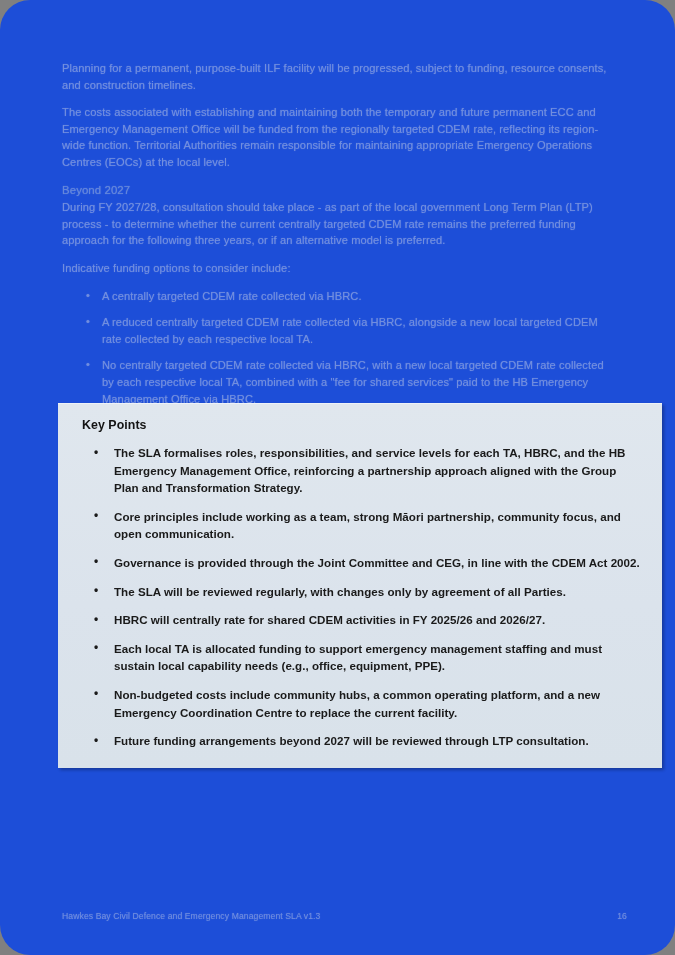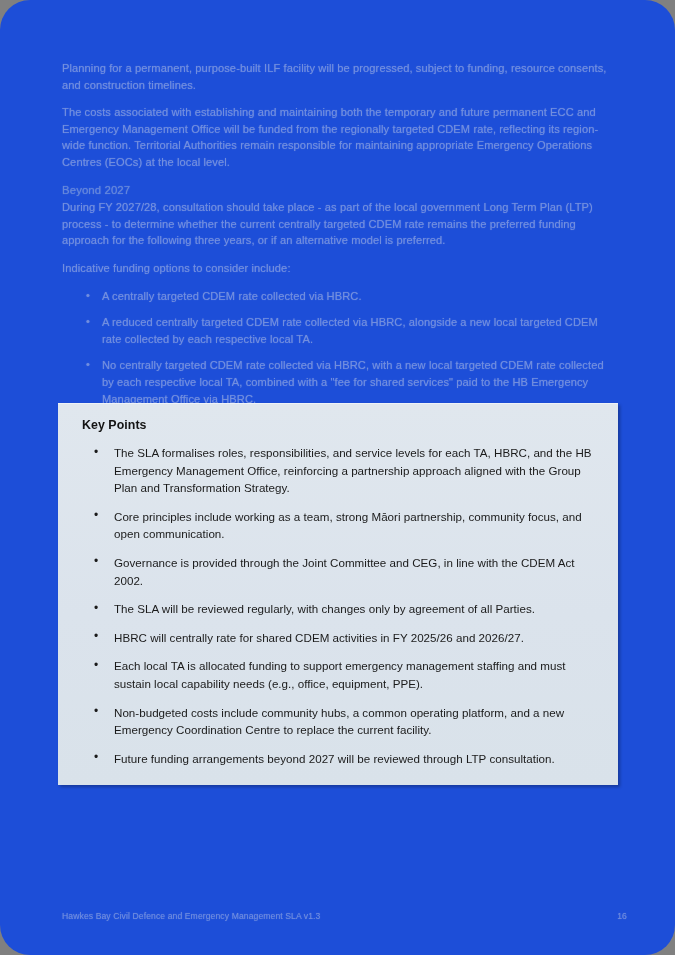--- a/index.html
+++ b/index.html
@@ -81,21 +81,21 @@
     font-size: 8.6px;
     letter-spacing: .1px;
     text-shadow: 0 0 1.2px rgba(255,255,255,.5);
   }
 
   
   #keypoints {
     position: absolute;
     left: 58px;
     top: 403px;
-    width: 560px;
+    width: 604px;
     box-sizing: border-box;
     padding: 14px 20px 18px 22px;
     background: #dde5ed;
     background-image: linear-gradient(180deg, #e0e7ee 0%, #dbe3ec 55%, #d9e2ea 100%);
     box-shadow: 2px 2px 3px rgba(0,0,0,.28);
     border-top: 1px solid #eef2f7;
   }
   #keypoints .kp-title {
     font-size: 12.4px;
     font-weight: 700;
@@ -109,20 +109,21 @@
     list-style: none;
   }
   #keypoints li {
     position: relative;
     padding-left: 34px;
     margin-bottom: 11px;
     font-size: 11.6px;
     line-height: 17.6px;
     color: #1a1a1a;
     letter-spacing: .02px;
+    font-weight: bold;
   }
   #keypoints li:last-child { margin-bottom: 0; }
   #keypoints li::before {
     content: "\2022";
     position: absolute;
     left: 14px;
     top: -0.5px;
     font-size: 12px;
     color: #1a1a1a;
   }

